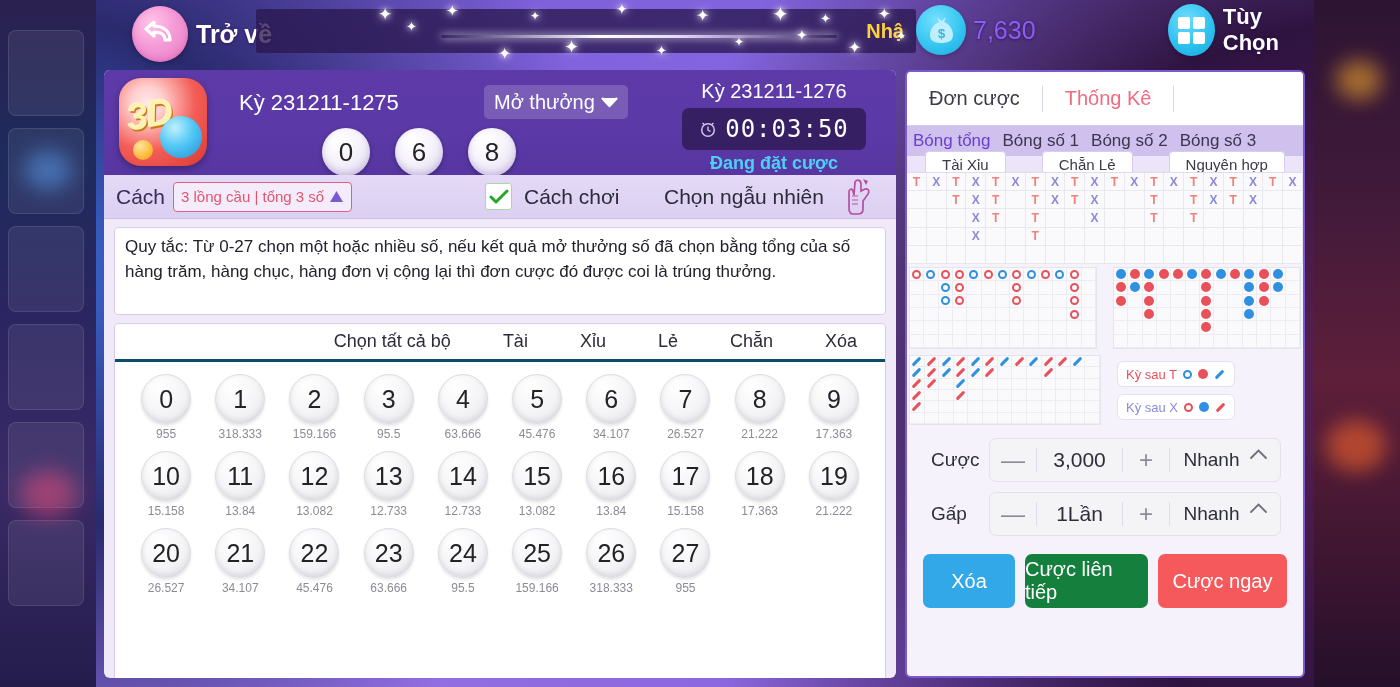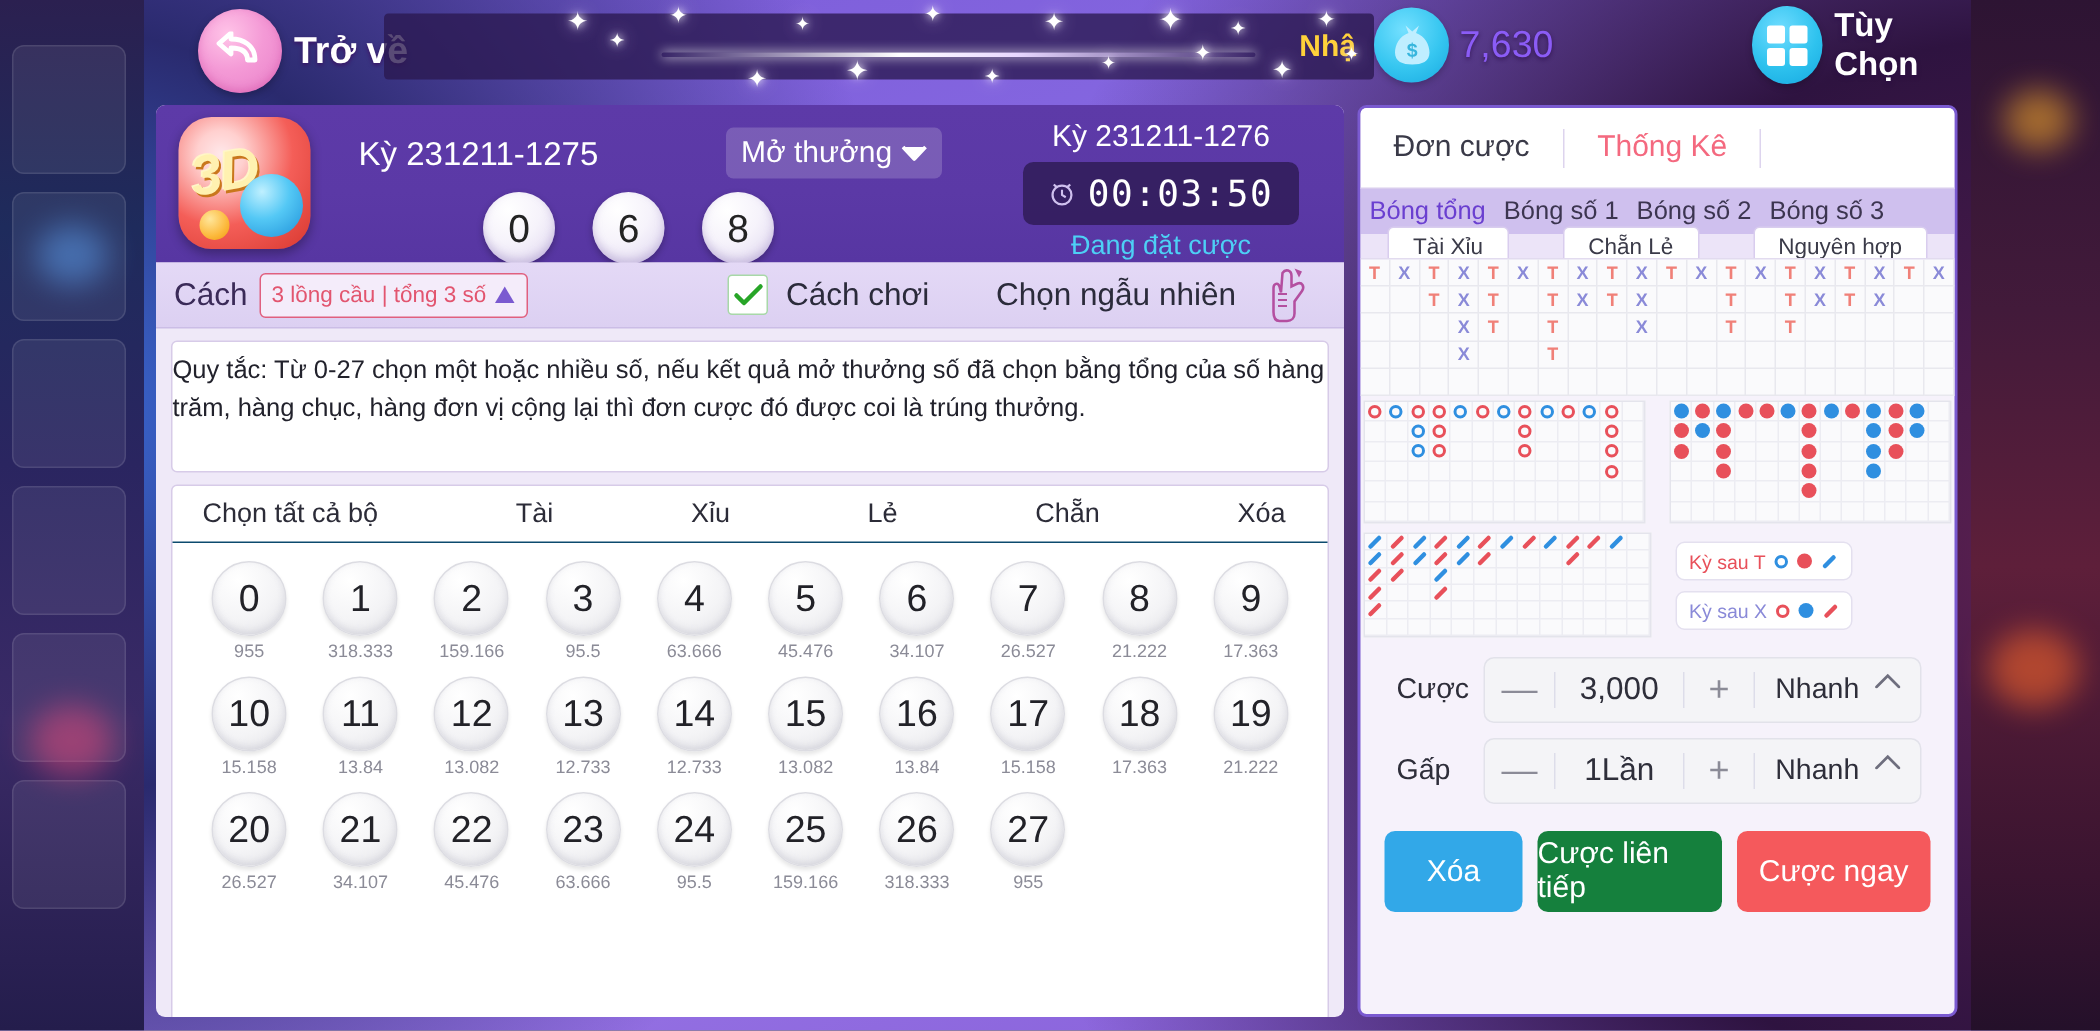--- a/index.html
+++ b/index.html
@@ -155,21 +155,21 @@
   #period-right { color: #fff; font-size: 20px; }
   #timer-box {
     margin: 5px auto 0; width: 184px; height: 42px;
     background: rgba(40,22,74,.72); border-radius: 7px;
     display: flex; align-items: center; justify-content: center; gap: 8px;
   }
   #timer-val {
     color: #fff; font-size: 24px; font-family: "DejaVu Sans Mono", monospace;
     letter-spacing: 1px;
   }
-  #bet-status { margin-top: 3px; color: #4dd0f5; font-size: 18px; }
+  #bet-status { margin-top: 3px; color: #4dd0f5; font-size: 18px; font-weight: bold; }
 
   
   #method-bar {
     height: 44px; background: linear-gradient(180deg,#e4d9f6 0%,#dcd0f2 100%);
     display: flex; align-items: center; position: relative;
     border-bottom: 1px solid #cbbde6;
   }
   #method-label { margin-left: 12px; font-size: 21px; color: #3a2a58; }
   #method-chip {
     margin-left: 8px; height: 30px; border: 1px solid #e0607f; border-radius: 4px;
@@ -182,32 +182,32 @@
     width: 27px; height: 27px; background: #fff; border: 1px solid #a8d8a8; border-radius: 3px;
     display: flex; align-items: center; justify-content: center;
   }
   #play-label { position: absolute; left: 420px; font-size: 21px; color: #2b2b3b; }
   #random-label { position: absolute; left: 560px; font-size: 21px; color: #2b2b3b; }
   #random-icon { position: absolute; left: 740px; top: 3px; font-size: 26px; }
 
   
   #rules-box {
     margin: 8px 10px 0; height: 88px; background: #fff;
-    border: 1px solid #d7cbe8; border-radius: 4px; padding: 7px 0;
+    border: 1px solid #d7cbe8; border-radius: 4px; padding: 7px 10px;
   }
   #rules-text { font-size: 17px; line-height: 1.45; color: #22222c; }
 
   
   #select-card {
     margin: 8px 10px 0; height: 372px; background: #fff;
     border: 1px solid #d7cbe8; border-radius: 4px;
   }
   #sel-toolbar {
-    height: 38px; border-bottom: 1px solid #0c4a6e;
-    display: flex; align-items: center; justify-content: space-between;
+    height: 38px; border-bottom: 3px solid #0c4a6e;
+    display: flex; align-items: center; justify-content: flex-end;
     padding-right: 8px; gap: 12px;
   }
   .sel-tool { font-size: 18px; color: #2c2c38; padding: 0 20px; }
   #num-grid {
     padding: 12px 14px 0;
     display: grid; grid-template-columns: repeat(10, 1fr); row-gap: 10px;
   }
   .num-cell { display: flex; flex-direction: column; align-items: center; }
   .num-circle {
     width: 50px; height: 50px; border-radius: 50%;

